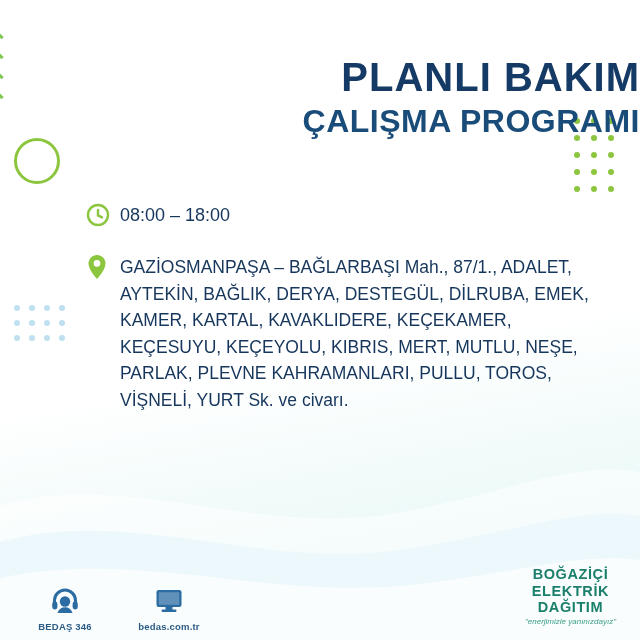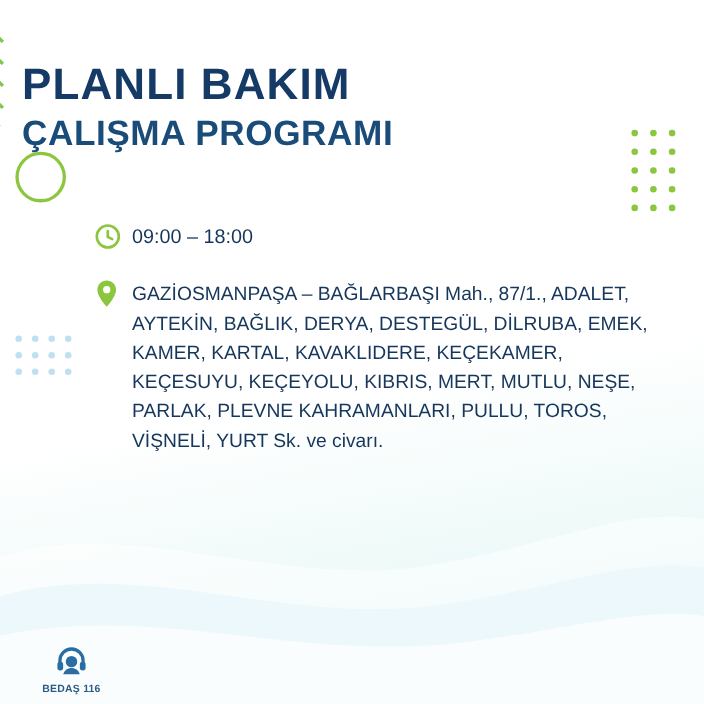--- a/index.html
+++ b/index.html
@@ -56,21 +56,21 @@
   }
   .dots-left span { background: #bfe0ef; }
 
   .wave {
     left: 0; bottom: 0; width: 640px; height: 230px;
   }
 
   
   .titles {
     position: absolute; top: 56px; left: 0; width: 640px;
-    text-align: left;
+    text-align: right;
     padding-left: 20px;
   }
   .title-main {
     font-size: 40px; font-weight: bold; letter-spacing: 1px;
     color: #153a66;
     line-height: 1.05;
   }
   .title-sub {
     margin-top: 6px;
     font-size: 32px; font-weight: bold; letter-spacing: 0.5px;
@@ -179,21 +179,21 @@
   <div class="info">
 
 
     <div class="row time">
       <div class="ico">
         <svg width="24" height="24" viewBox="0 0 24 24">
           <circle cx="12" cy="12" r="10" fill="none" stroke="#8cc63f" stroke-width="2.4"></circle>
           <path d="M12 7 L12 12.4 L16 14.4" fill="none" stroke="#8cc63f" stroke-width="2.4" stroke-linecap="round"></path>
         </svg>
       </div>
-      <div class="txt">09:00 – 18:00</div>
+      <div class="txt">08:00 – 18:00</div>
     </div>
 
 
     <div class="row loc">
       <div class="ico">
         <svg width="22" height="26" viewBox="0 0 22 26">
           <path d="M11 1 C6.3 1 2.5 4.8 2.5 9.5 C2.5 16 11 25 11 25 C11 25 19.5 16 19.5 9.5 C19.5 4.8 15.7 1 11 1 Z" fill="#8cc63f"></path>
           <circle cx="11" cy="9.4" r="3.3" fill="#ffffff"></circle>
         </svg>
       </div>
@@ -209,23 +209,40 @@
       <div class="foot-item">
         <div class="fi">
           <svg width="30" height="30" viewBox="0 0 30 30">
             <path d="M4.5 19 L4.5 14.5 C4.5 8.7 9.2 4 15 4 C20.8 4 25.5 8.7 25.5 14.5 L25.5 19" fill="none" stroke="#2b6ca3" stroke-width="3" stroke-linecap="round"></path>
             <rect x="2.2" y="15.5" width="5.2" height="8" rx="2.4" fill="#2b6ca3"></rect>
             <rect x="22.6" y="15.5" width="5.2" height="8" rx="2.4" fill="#2b6ca3"></rect>
             <circle cx="15" cy="15.5" r="5.2" fill="#2b6ca3"></circle>
             <path d="M7.5 27 C8.6 23.3 11.5 21.3 15 21.3 C18.5 21.3 21.4 23.3 22.5 27 Z" fill="#2b6ca3"></path>
           </svg>
         </div>
-        <div class="fl">BEDAŞ 116</div>
-      </div>
-
-
-
-    </div>
-
+        <div class="fl">BEDAŞ 346</div>
+      </div>
+
+      <div class="foot-item">
+        <div class="fi">
+          <svg width="30" height="28" viewBox="0 0 30 28">
+            <rect x="2.5" y="3" width="25" height="17" rx="2.2" fill="#2b6ca3"></rect>
+            <rect x="4.8" y="5.2" width="20.4" height="12.6" fill="#ffffff" opacity="0.25"></rect>
+            <rect x="11.5" y="20" width="7" height="3" fill="#2b6ca3"></rect>
+            <rect x="7.5" y="22.6" width="15" height="2.4" rx="1.2" fill="#2b6ca3"></rect>
+          </svg>
+        </div>
+        <div class="fl">bedas.com.tr</div>
+      </div>
+
+
+    </div>
+
+    <div class="brand">
+      <div class="b1">BOĞAZİÇİ</div>
+      <div class="b2">ELEKTRİK</div>
+      <div class="b3">DAĞITIM</div>
+      <div class="slogan">"enerjimizle yanınızdayız"</div>
+    </div>
 
   </div>
 
 </div>
 
 </body></html>

